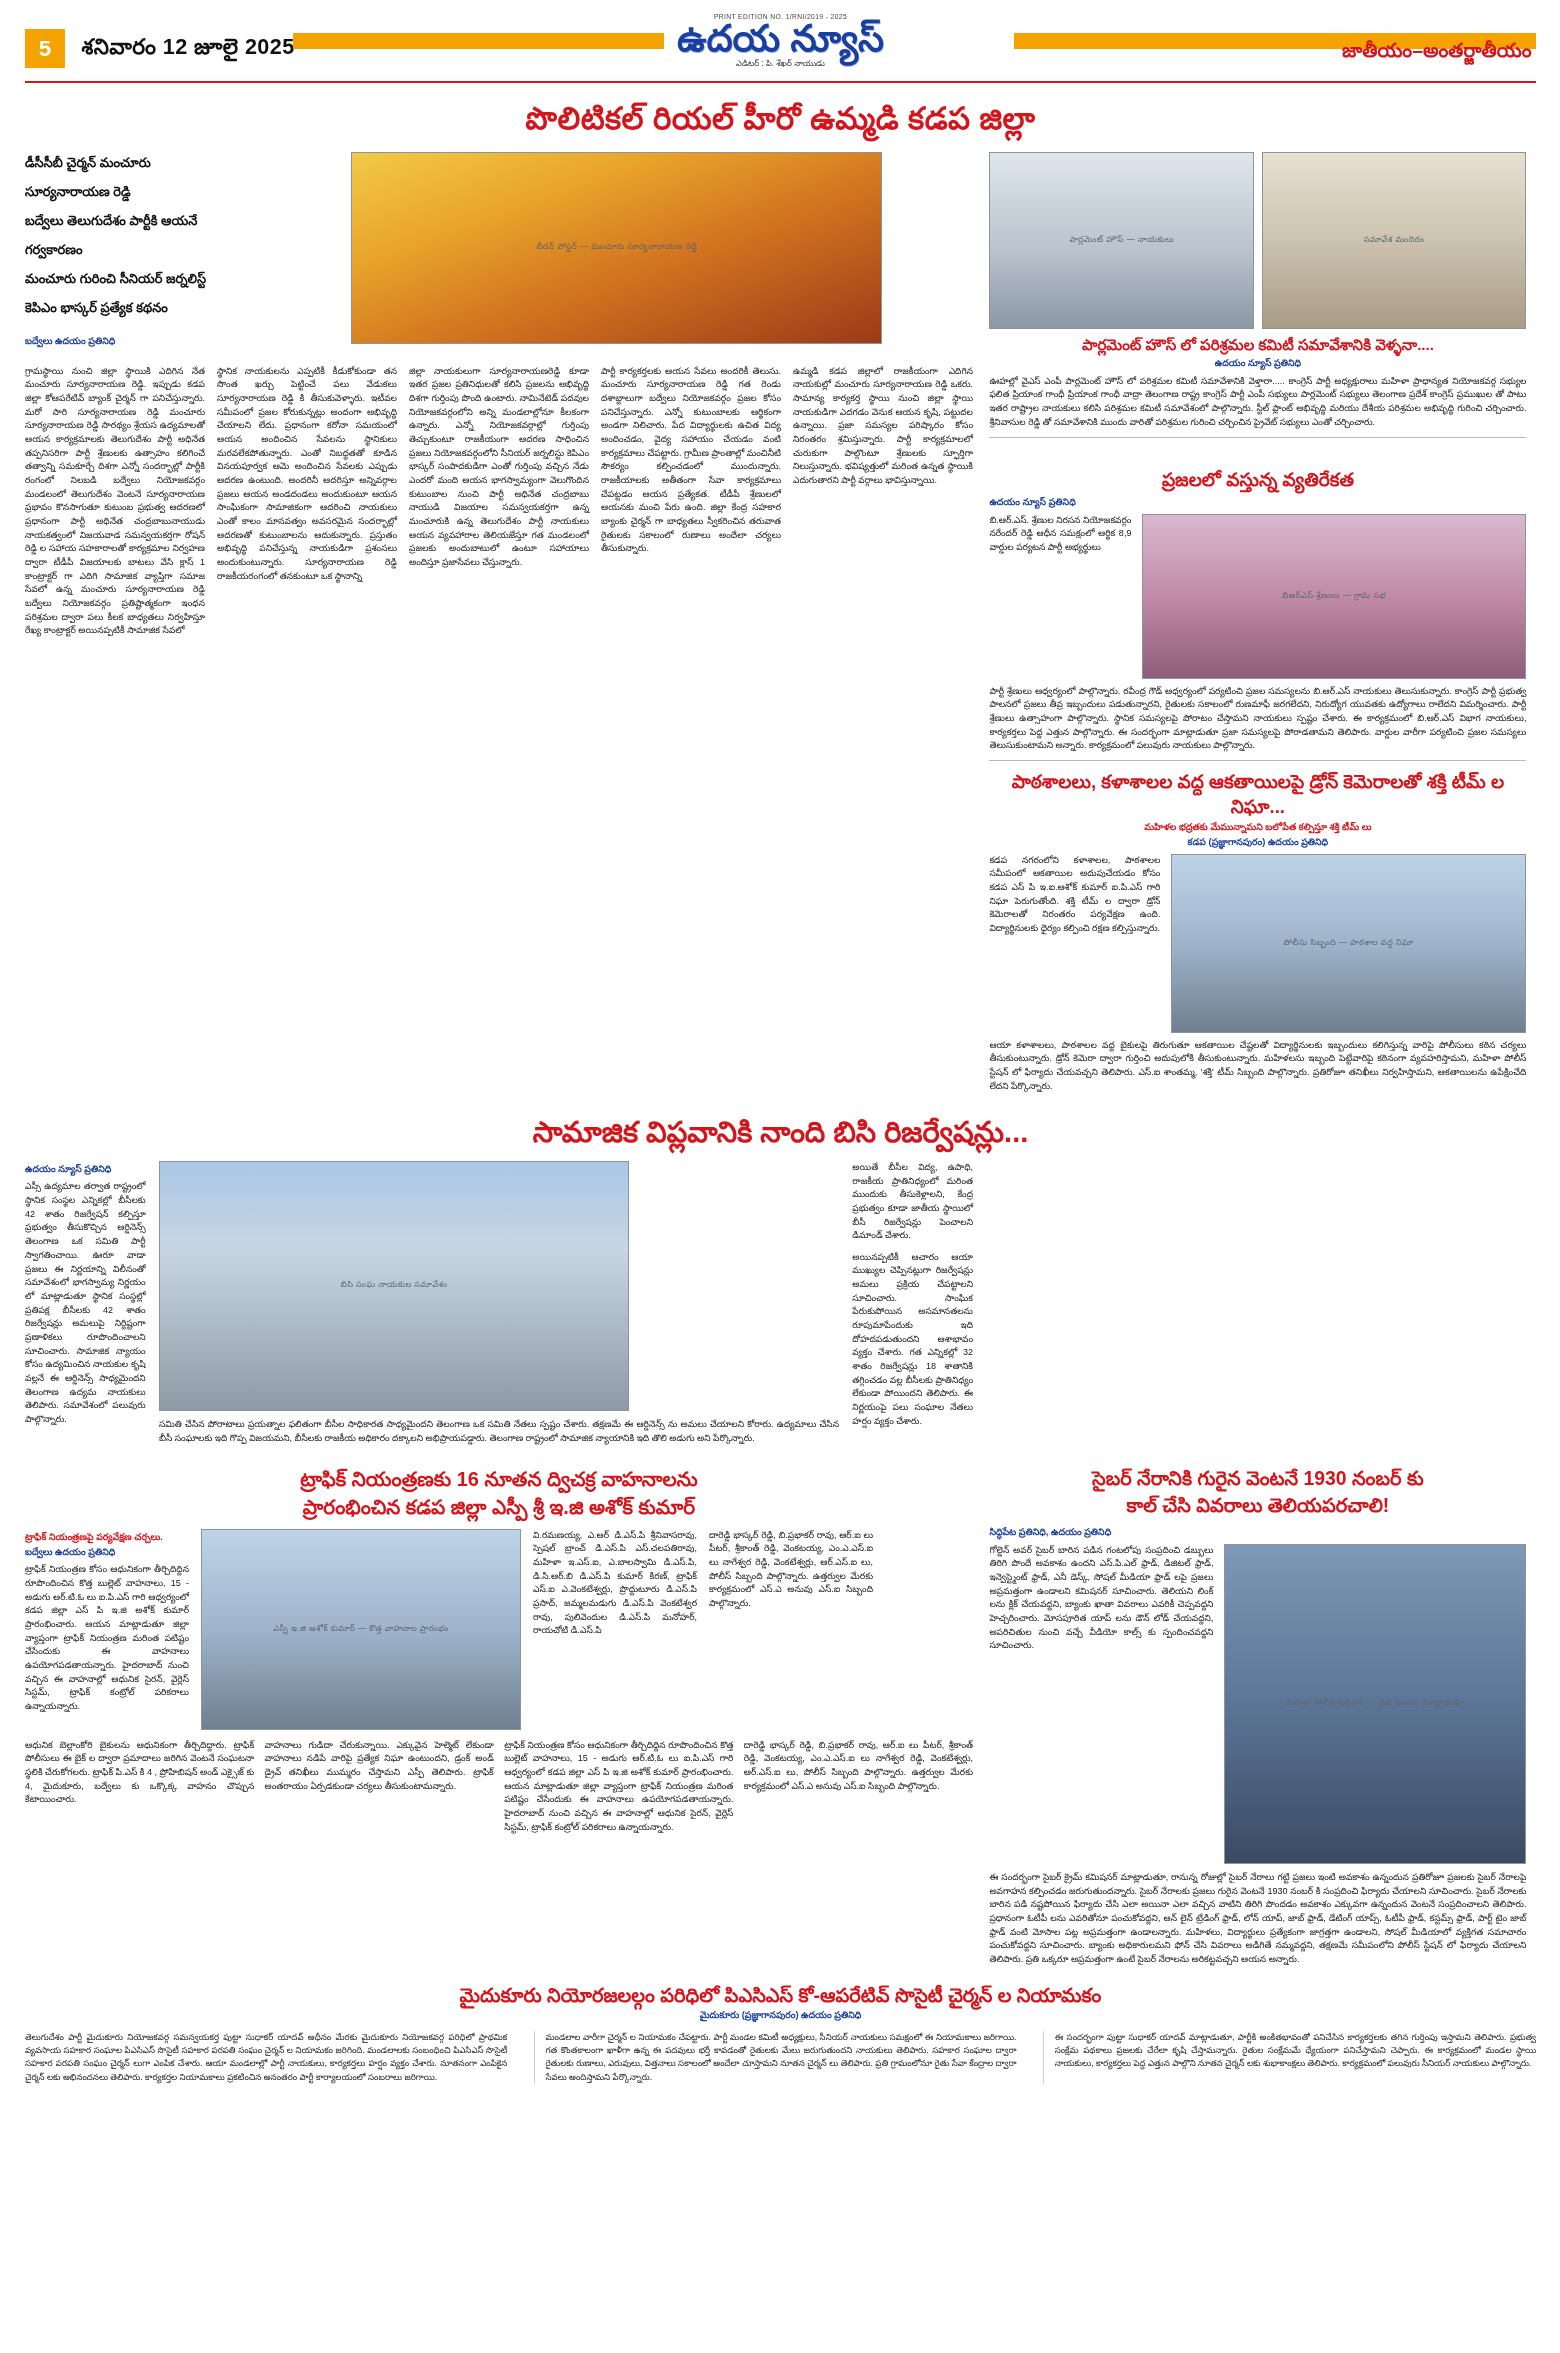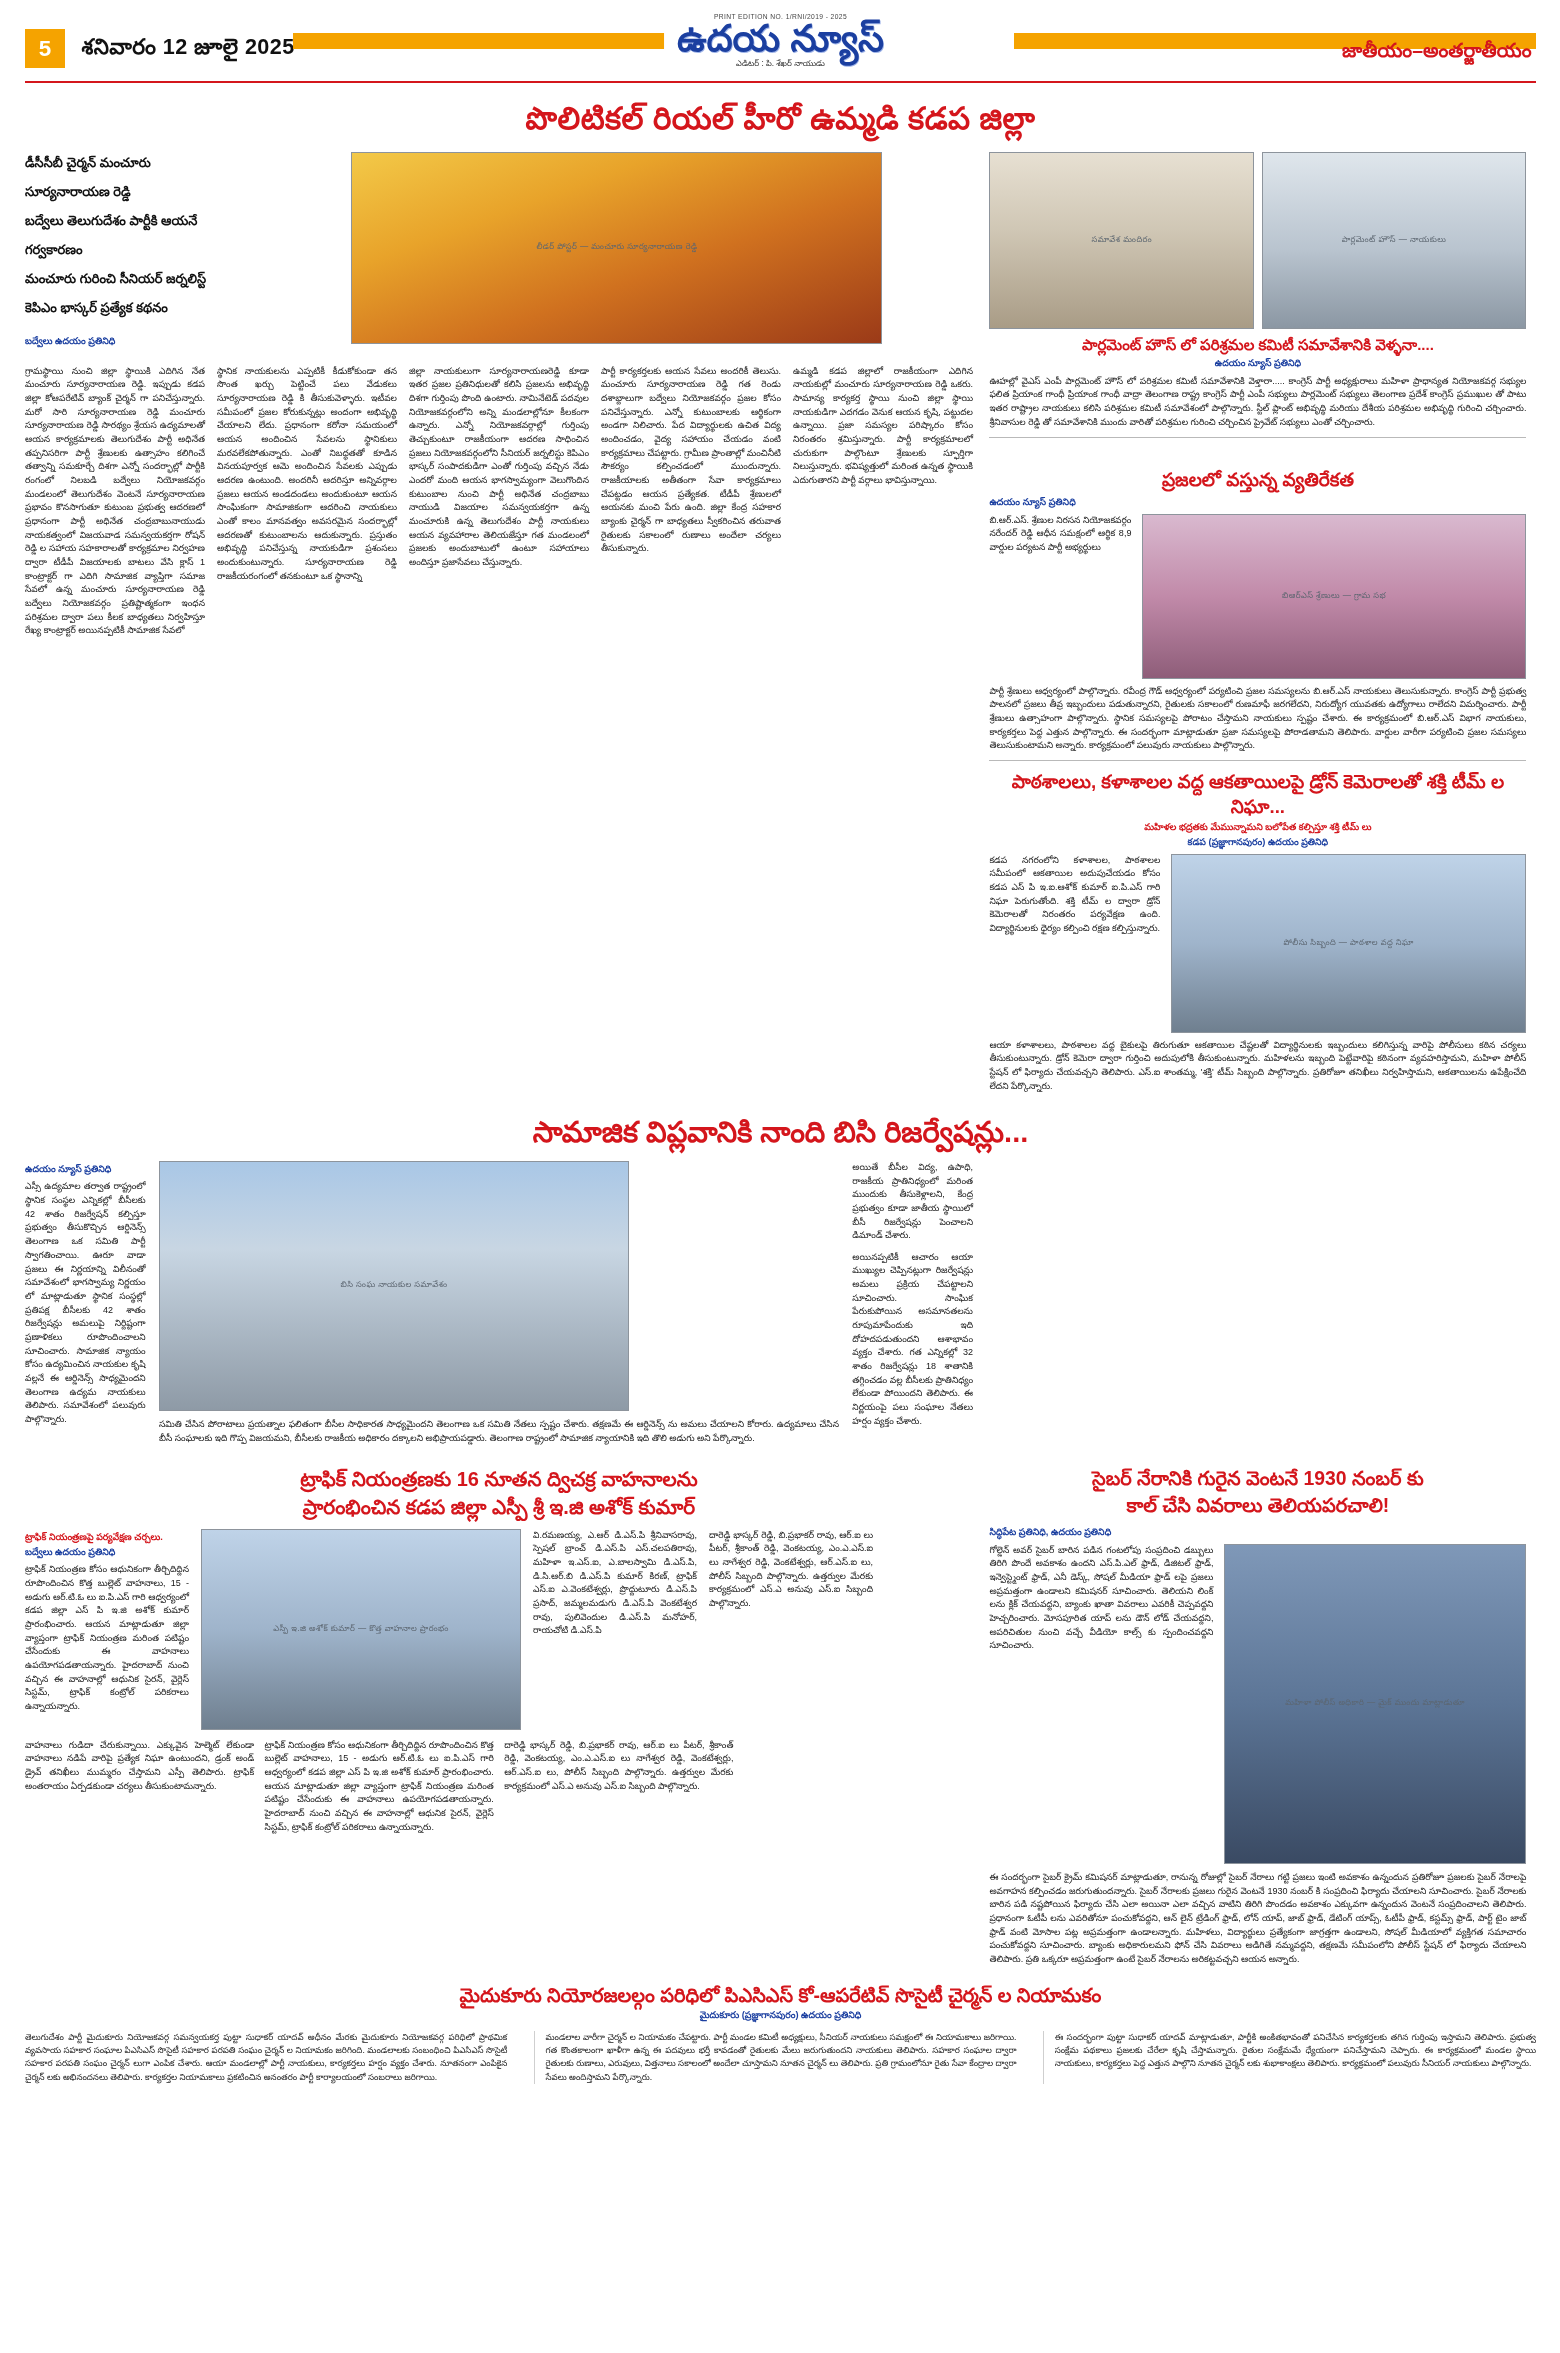--- a/index.html
+++ b/index.html
@@ -233,25 +233,25 @@
         <div class="body-text">గ్రామస్థాయి నుంచి జిల్లా స్థాయికి ఎదిగిన నేత మంచూరు సూర్యనారాయణ రెడ్డి. ఇప్పుడు కడప జిల్లా కోఆపరేటివ్ బ్యాంక్ చైర్మన్ గా పనిచేస్తున్నారు. మరో సారి సూర్యనారాయణ రెడ్డి మంచూరు సూర్యనారాయణ రెడ్డి సారథ్యం శ్రేయస ఉద్యమాలతో ఆయన కార్యక్రమాలకు తెలుగుదేశం పార్టీ అధినేత తప్పనిసరిగా పార్టీ శ్రేణులకు ఉత్సాహం కలిగించే తత్వాన్ని సమకూర్చే దిశగా ఎన్నో సందర్భాల్లో పార్టీకి రంగంలో నిలబడి బద్వేలు నియోజకవర్గం మండలంలో తెలుగుదేశం వెంటనే సూర్యనారాయణ ప్రభావం కొనసాగుతూ కుటుంబ ప్రభుత్వ ఆదరణలో ప్రధానంగా పార్టీ అధినేత చంద్రబాబునాయుడు నాయకత్వంలో విజయవాడ సమన్వయకర్తగా రోషన్ రెడ్డి ల సహాయ సహకారాలతో కార్యక్రమాల నిర్వహణ ద్వారా టీడీపీ విజయాలకు బాటలు వేసి క్లాస్ 1 కాంట్రాక్టర్ గా ఎదిగి సామాజిక వ్యాప్తిగా సమాజ సేవలో ఉన్న మంచూరు సూర్యనారాయణ రెడ్డి బద్వేలు నియోజకవర్గం ప్రతిష్టాత్మకంగా ఇంధన పరిశ్రమల ద్వారా పలు కీలక బాధ్యతలు నిర్వహిస్తూ రేఖ్య కాంట్రాక్టర్ అయినప్పటికీ సామాజిక సేవలో</div>
         <div class="body-text">స్థానిక నాయకులను ఎప్పటికీ కీడుకోకుండా తన సొంత ఖర్చు పెట్టించే పలు వేడుకలు సూర్యనారాయణ రెడ్డి కి తీసుకువెళ్ళారు. ఇటీవల సమీపంలో ప్రజల కోరుకున్నట్లు అందంగా అభివృద్ధి చేయాలని లేదు. ప్రధానంగా కరోనా సమయంలో ఆయన అందించిన సేవలను స్థానికులు మరవలేకపోతున్నారు. ఎంతో నిబద్ధతతో కూడిన వినయపూర్వక ఆమె అందించిన సేవలకు ఎప్పుడు ఆదరణ ఉంటుంది. అందరినీ ఆదరిస్తూ అన్నివర్గాల ప్రజలు ఆయన అండదండలు అందుకుంటూ ఆయన సాంఘికంగా సామాజికంగా ఆదరించి నాయకులు ఎంతో కాలం మానవత్వం అవసరమైన సందర్భాల్లో ఆదరణతో కుటుంబాలను ఆదుకున్నారు. ప్రస్తుతం అభివృద్ధి పనిచేస్తున్న నాయకుడిగా ప్రశంసలు అందుకుంటున్నారు. సూర్యనారాయణ రెడ్డి రాజకీయరంగంలో తనకుంటూ ఒక స్థానాన్ని</div>
         <div class="body-text">జిల్లా నాయకులుగా సూర్యనారాయణరెడ్డి కూడా ఇతర ప్రజల ప్రతినిధులతో కలిసి ప్రజలను అభివృద్ధి దిశగా గుర్తింపు పొంది ఉంటారు. నామినేటెడ్ పదవుల నియోజకవర్గంలోని అన్ని మండలాల్లోనూ కీలకంగా ఉన్నారు. ఎన్నో నియోజకవర్గాల్లో గుర్తింపు తెచ్చుకుంటూ రాజకీయంగా ఆదరణ సాధించిన ప్రజలు నియోజకవర్గంలోని సీనియర్ జర్నలిస్టు కెపిఎం భాస్కర్ సంపాదకుడిగా ఎంతో గుర్తింపు వచ్చిన నేడు ఎందరో మంది ఆయన భాగస్వామ్యంగా వెలుగొందిన కుటుంబాల నుంచి పార్టీ అధినేత చంద్రబాబు నాయుడి విజయాల సమన్వయకర్తగా ఉన్న మంచూరుకి ఉన్న తెలుగుదేశం పార్టీ నాయకులు ఆయన వ్యవహారాల తెలియజేస్తూ గత మండలంలో ప్రజలకు అందుబాటులో ఉంటూ సహాయాలు అందిస్తూ ప్రజాసేవలు చేస్తున్నారు.</div>
         <div class="body-text">పార్టీ కార్యకర్తలకు ఆయన సేవలు అందరికీ తెలుసు. మంచూరు సూర్యనారాయణ రెడ్డి గత రెండు దశాబ్దాలుగా బద్వేలు నియోజకవర్గం ప్రజల కోసం పనిచేస్తున్నారు. ఎన్నో కుటుంబాలకు ఆర్థికంగా అండగా నిలిచారు. పేద విద్యార్థులకు ఉచిత విద్య అందించడం, వైద్య సహాయం చేయడం వంటి కార్యక్రమాలు చేపట్టారు. గ్రామీణ ప్రాంతాల్లో మంచినీటి సౌకర్యం కల్పించడంలో ముందున్నారు. రాజకీయాలకు అతీతంగా సేవా కార్యక్రమాలు చేపట్టడం ఆయన ప్రత్యేకత. టీడీపీ శ్రేణులలో ఆయనకు మంచి పేరు ఉంది. జిల్లా కేంద్ర సహకార బ్యాంకు చైర్మన్ గా బాధ్యతలు స్వీకరించిన తరువాత రైతులకు సకాలంలో రుణాలు అందేలా చర్యలు తీసుకున్నారు.</div>
         <div class="body-text">ఉమ్మడి కడప జిల్లాలో రాజకీయంగా ఎదిగిన నాయకుల్లో మంచూరు సూర్యనారాయణ రెడ్డి ఒకరు. సామాన్య కార్యకర్త స్థాయి నుంచి జిల్లా స్థాయి నాయకుడిగా ఎదగడం వెనుక ఆయన కృషి, పట్టుదల ఉన్నాయి. ప్రజా సమస్యల పరిష్కారం కోసం నిరంతరం శ్రమిస్తున్నారు. పార్టీ కార్యక్రమాలలో చురుకుగా పాల్గొంటూ శ్రేణులకు స్ఫూర్తిగా నిలుస్తున్నారు. భవిష్యత్తులో మరింత ఉన్నత స్థాయికి ఎదుగుతారని పార్టీ వర్గాలు భావిస్తున్నాయి.</div>
       </div>
     </div>
 
     <div class="sec1-right">
       <div class="r-photos">
+        <div class="photo ph-indoor r-photo">
+          <div class="ph-label">పార్లమెంట్ హౌస్ — నాయకులు</div>
+        </div>
         <div class="photo ph-room r-photo">
           <div class="ph-label">సమావేశ మందిరం</div>
-        </div>
-        <div class="photo ph-indoor r-photo">
-          <div class="ph-label">పార్లమెంట్ హౌస్ — నాయకులు</div>
         </div>
       </div>
       <div class="red-head" style="font-size:15px;margin-top:7.5px;">పార్లమెంట్ హౌస్ లో పరిశ్రమల కమిటీ సమావేశానికి వెళ్ళనా....</div>
       <div class="blue-caption">ఉదయం న్యూస్ ప్రతినిధి</div>
       <div class="body-text">ఊహల్లో వైఎస్ ఎంపీ పార్లమెంట్ హౌస్ లో పరిశ్రమల కమిటీ సమావేశానికి వెళ్తారా..... కాంగ్రెస్ పార్టీ అధ్యక్షురాలు మహిళా ప్రాధాన్యత నియోజకవర్గ సభ్యుల ఫలిత ప్రియాంక గాంధీ ప్రియాంక గాంధీ వాద్రా తెలంగాణ రాష్ట్ర కాంగ్రెస్ పార్టీ ఎంపీ సభ్యులు పార్లమెంట్ సభ్యులు తెలంగాణ ప్రదేశ్ కాంగ్రెస్ ప్రముఖుల తో పాటు ఇతర రాష్ట్రాల నాయకులు కలిసి పరిశ్రమల కమిటీ సమావేశంలో పాల్గొన్నారు. స్టీల్ ప్లాంట్ అభివృద్ధి మరియు దేశీయ పరిశ్రమల అభివృద్ధి గురించి చర్చించారు. శ్రీనివాసుల రెడ్డి తో సమావేశానికి ముందు వారితో పరిశ్రమల గురించి చర్చించిన ప్రైవేట్ సభ్యులు ఎంతో చర్చించారు.</div>
 
       <hr class="hr-thin">
 
       <div class="red-head r-head2">ప్రజలలో వస్తున్న వ్యతిరేకత</div>
       <div class="blue-caption" style="text-align:left">ఉదయం న్యూస్ ప్రతినిధి</div>
@@ -317,20 +317,21 @@
         </div>
         <div class="s4-col">
           <div class="body-text">వి.రమణయ్య,       ఎ.ఆర్ డి.ఎస్.పి శ్రీనివాసరావు, స్పెషల్ బ్రాంచ్ డి.ఎస్.పి ఎస్.చలపతిరావు, మహిళా ఇ.ఎస్.ఐ, ఎ.బాలస్వామి డి.ఎస్.పి, డి.సి.ఆర్.బి డి.ఎస్.పి కుమార్ కిరణ్, ట్రాఫిక్ ఎస్.ఐ ఎ.వెంకటేశ్వర్లు, ప్రొద్దుటూరు డి.ఎస్.పి ప్రసాద్, జమ్మలమడుగు డి.ఎస్.పి వెంకటేశ్వర రావు, పులివెందుల డి.ఎస్.పి మనోహర్, రాయచోటి డి.ఎస్.పి</div>
         </div>
         <div class="s4-col">
           <div class="body-text">దారెడ్డి భాస్కర్ రెడ్డి, బి.ప్రభాకర్ రావు, ఆర్.ఐ లు పీటర్, శ్రీకాంత్ రెడ్డి, వెంకటయ్య, ఎం.ఎ.ఎస్.ఐ లు నాగేశ్వర రెడ్డి, వెంకటేశ్వర్లు, ఆర్.ఎస్.ఐ లు, పోలీస్ సిబ్బంది పాల్గొన్నారు. ఉత్తర్వుల మేరకు కార్యక్రమంలో ఎస్.ఎ అనువు ఎస్.ఐ సిబ్బంది పాల్గొన్నారు.</div>
         </div>
       </div>
 
       <div class="s4-wide">
+        <div class="body-text">ఆధునిక బెల్లాంకోరి బైకులను ఆధునికంగా తీర్చిదిద్దారు. ట్రాఫిక్ పోలీసులు ఈ బైక్ ల ద్వారా ప్రమాదాలు జరిగిన వెంటనే సంఘటనా స్థలికి చేరుకోగలరు. ట్రాఫిక్ పి.ఎస్ కి 4 , ప్రోహిబిషన్ అండ్ ఎక్సైజ్ కు 4, మైదుకూరు, బద్వేలు కు ఒక్కొక్క వాహనం చొప్పున కేటాయించారు.</div>
         <div class="body-text">వాహనాలు గుడిదా చేరుకున్నాయి. ఎక్కువైన హెల్మెట్ లేకుండా వాహనాలు నడిపే వారిపై ప్రత్యేక నిఘా ఉంటుందని, డ్రంక్ అండ్ డ్రైవ్ తనిఖీలు ముమ్మరం చేస్తామని ఎస్పీ తెలిపారు. ట్రాఫిక్ అంతరాయం ఏర్పడకుండా చర్యలు తీసుకుంటామన్నారు.</div>
         <div class="body-text">ట్రాఫిక్ నియంత్రణ కోసం ఆధునికంగా తీర్చిదిద్దిన రూపొందించిన కొత్త బుల్లెట్ వాహనాలు, 15 - అడుగు ఆర్.టి.ఓ లు ఐ.పి.ఎస్ గారి ఆధ్వర్యంలో కడప జిల్లా ఎస్ పి ఇ.జి అశోక్ కుమార్ ప్రారంభించారు. ఆయన మాట్లాడుతూ జిల్లా వ్యాప్తంగా ట్రాఫిక్ నియంత్రణ మరింత పటిష్టం చేసేందుకు ఈ వాహనాలు ఉపయోగపడతాయన్నారు. హైదరాబాద్ నుంచి వచ్చిన ఈ వాహనాల్లో ఆధునిక సైరన్, వైర్లెస్ సిస్టమ్, ట్రాఫిక్ కంట్రోల్ పరికరాలు ఉన్నాయన్నారు.</div>
         <div class="body-text">దారెడ్డి భాస్కర్ రెడ్డి, బి.ప్రభాకర్ రావు, ఆర్.ఐ లు పీటర్, శ్రీకాంత్ రెడ్డి, వెంకటయ్య, ఎం.ఎ.ఎస్.ఐ లు నాగేశ్వర రెడ్డి, వెంకటేశ్వర్లు, ఆర్.ఎస్.ఐ లు, పోలీస్ సిబ్బంది పాల్గొన్నారు. ఉత్తర్వుల మేరకు కార్యక్రమంలో ఎస్.ఎ అనువు ఎస్.ఐ సిబ్బంది పాల్గొన్నారు.</div>
       </div>
     </div>
 
     <div class="sec4-right">
       <div class="red-head" style="font-size:19.4px;line-height:1.4;">సైబర్ నేరానికి గురైన వెంటనే 1930 నంబర్ కు</div>
       <div class="red-head" style="font-size:19.4px;line-height:1.4;">కాల్ చేసి వివరాలు తెలియపరచాలి!</div>
       <div class="blue-caption" style="text-align:left;margin-top:7.5px;">సిద్ధిపేట ప్రతినిధి, ఉదయం ప్రతినిధి</div>

